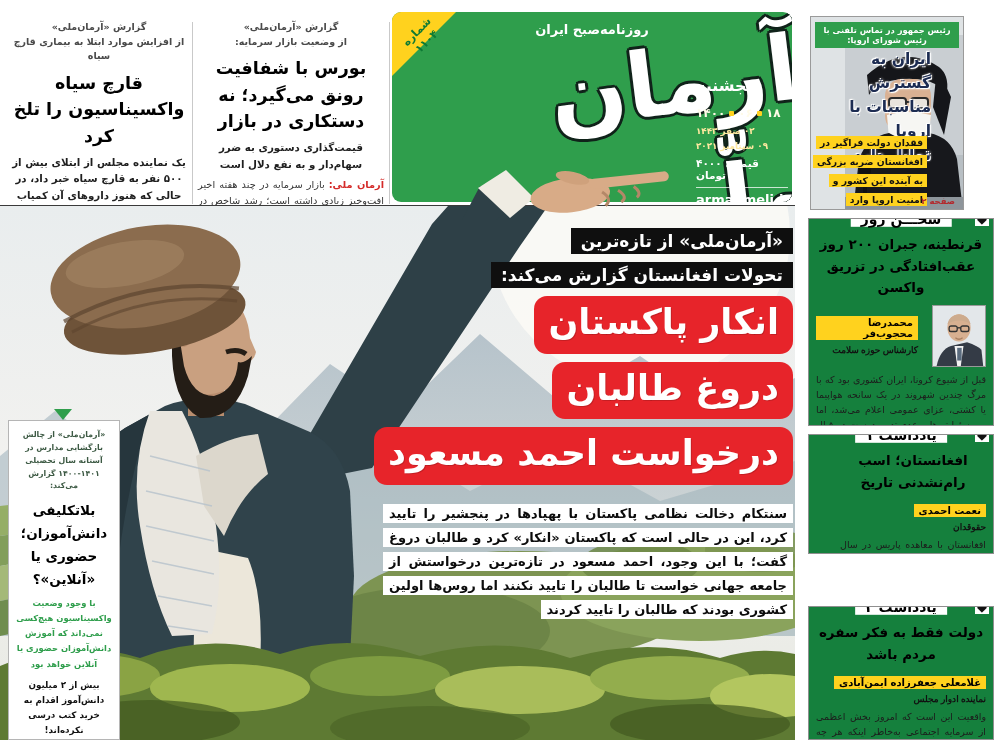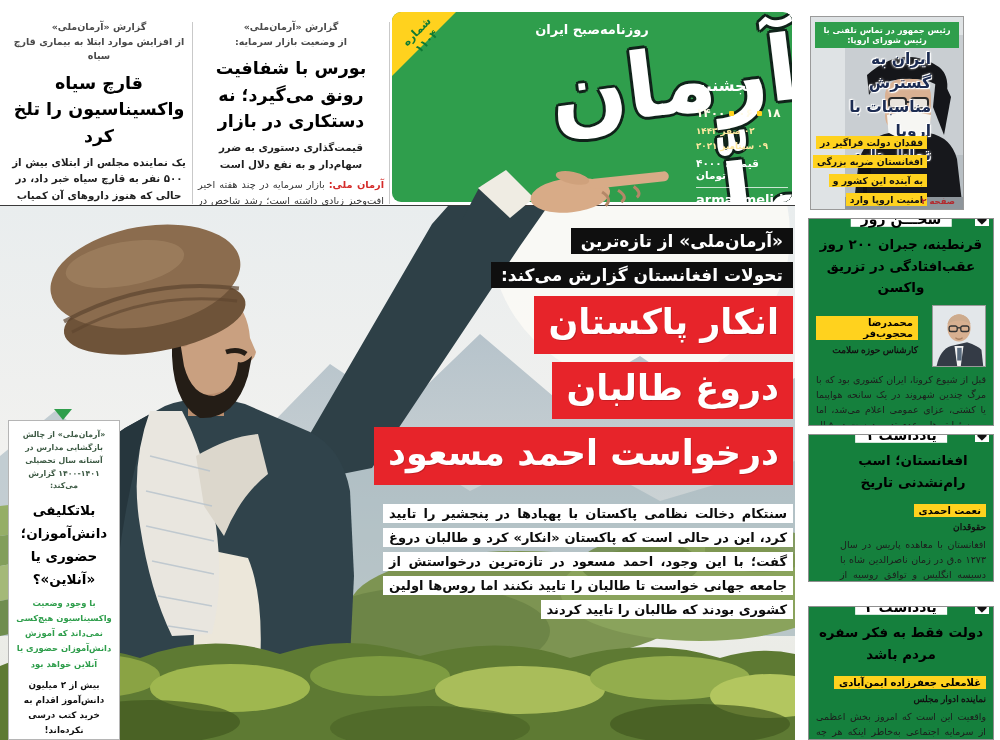--- a/index.html
+++ b/index.html
@@ -66,40 +66,40 @@
     border-top:1px solid #3a3a3a; z-index:1; }
   .hand-overlay { position:absolute; left:462px; top:160px; width:250px; height:60px; z-index:6; }
 
   
   .black-kicker { position:absolute; right:207px; top:224px; width:420px; text-align:right;
     font-size:17px; font-weight:bold; color:#fff; line-height:2.0; z-index:5; }
   .bk { background:#0f0f0f; padding:3px 10px; -webkit-box-decoration-break:clone; box-decoration-break:clone; }
   .red-stack { position:absolute; right:207px; top:296px; display:flex; flex-direction:column;
     align-items:flex-start; gap:8px; z-index:5; }
   .red-block { background:#e7242a; color:#fff; font-size:35px; font-weight:bold;
-    line-height:1.5; padding:0 14px 5px; border-radius:0;
+    line-height:1.5; padding:0 14px 5px; border-radius:13px;
     text-shadow:1px 1px 0 rgba(0,0,0,.15); }
   .main-body { position:absolute; right:207px; top:502px; width:410px; font-size:13px; font-weight:bold;
     line-height:1.85; text-align:justify; color:#0c0c0c; z-index:5; }
   .strip { background:#fff; padding:2px 6px; -webkit-box-decoration-break:clone; box-decoration-break:clone; }
 
   
   .ptr { position:absolute; left:54px; top:409px; width:0; height:0; z-index:8;
     border-left:9px solid transparent; border-right:9px solid transparent; border-top:11px solid #2f9e4c; }
   .left-box { position:absolute; left:8px; top:420px; width:112px; height:320px; background:#fff;
     border:1px solid #b5b5b5; z-index:7; text-align:center; padding:8px 6px; overflow:hidden; }
   .lb-kicker { font-size:7.8px; font-weight:bold; color:#3d5a44; line-height:1.65; }
   .lb-headline { font-size:13.5px; font-weight:bold; color:#000; line-height:1.7; margin:6px 0 5px; }
   .lb-subhead { font-size:8.4px; font-weight:bold; color:#2f9e4c; line-height:1.8; }
   .lb-note { font-size:8.8px; font-weight:bold; color:#111; line-height:1.7; margin-top:6px; }
 
   
   .sec { position:absolute; left:808px; width:186px; background:#15803d; border:1px solid #8f8f8f;
     padding:13px 7px 4px; overflow:hidden; z-index:2; }
-  .sec-1 { top:218px; height:208px; } .sec-2 { top:434px; height:148px;padding-left:31px; } .sec-3 { top:606px; height:134px; }
+  .sec-1 { top:218px; height:208px; } .sec-2 { top:434px; height:120px;padding-left:31px; } .sec-3 { top:606px; height:134px; }
   .sec-header { position:absolute; top:-1px; left:50%; transform:translate(-50%,-45%); background:#fff;
     padding:0 10px; font-size:14px; font-weight:bold; white-space:nowrap; color:#000; }
   .diamond { position:absolute; top:-8px; right:4px; font-size:13px; color:#111; background:#fff; padding:0 2px; }
   .sec-headline { font-size:13.5px; font-weight:bold; text-align:center; line-height:1.6; margin:2px 0 6px; color:#000; }
   .author-row { display:flex; gap:14px; align-items:center; margin:1px 0 5px; }
   .author-photo { width:54px; height:62px; border:1px solid #999; flex:0 0 auto; }
   .name-chip { background:#ffd21e; font-size:10px; font-weight:bold; color:#000; padding:1px 5px; display:inline-block; }
   .role { font-size:9px; font-weight:bold; color:#111; margin-top:4px;font-family:Liberation Serif, serif; }
   .sec-body { font-size:9.5px; line-height:1.58; text-align:justify; color:#1c1c1c; }
 </style>

